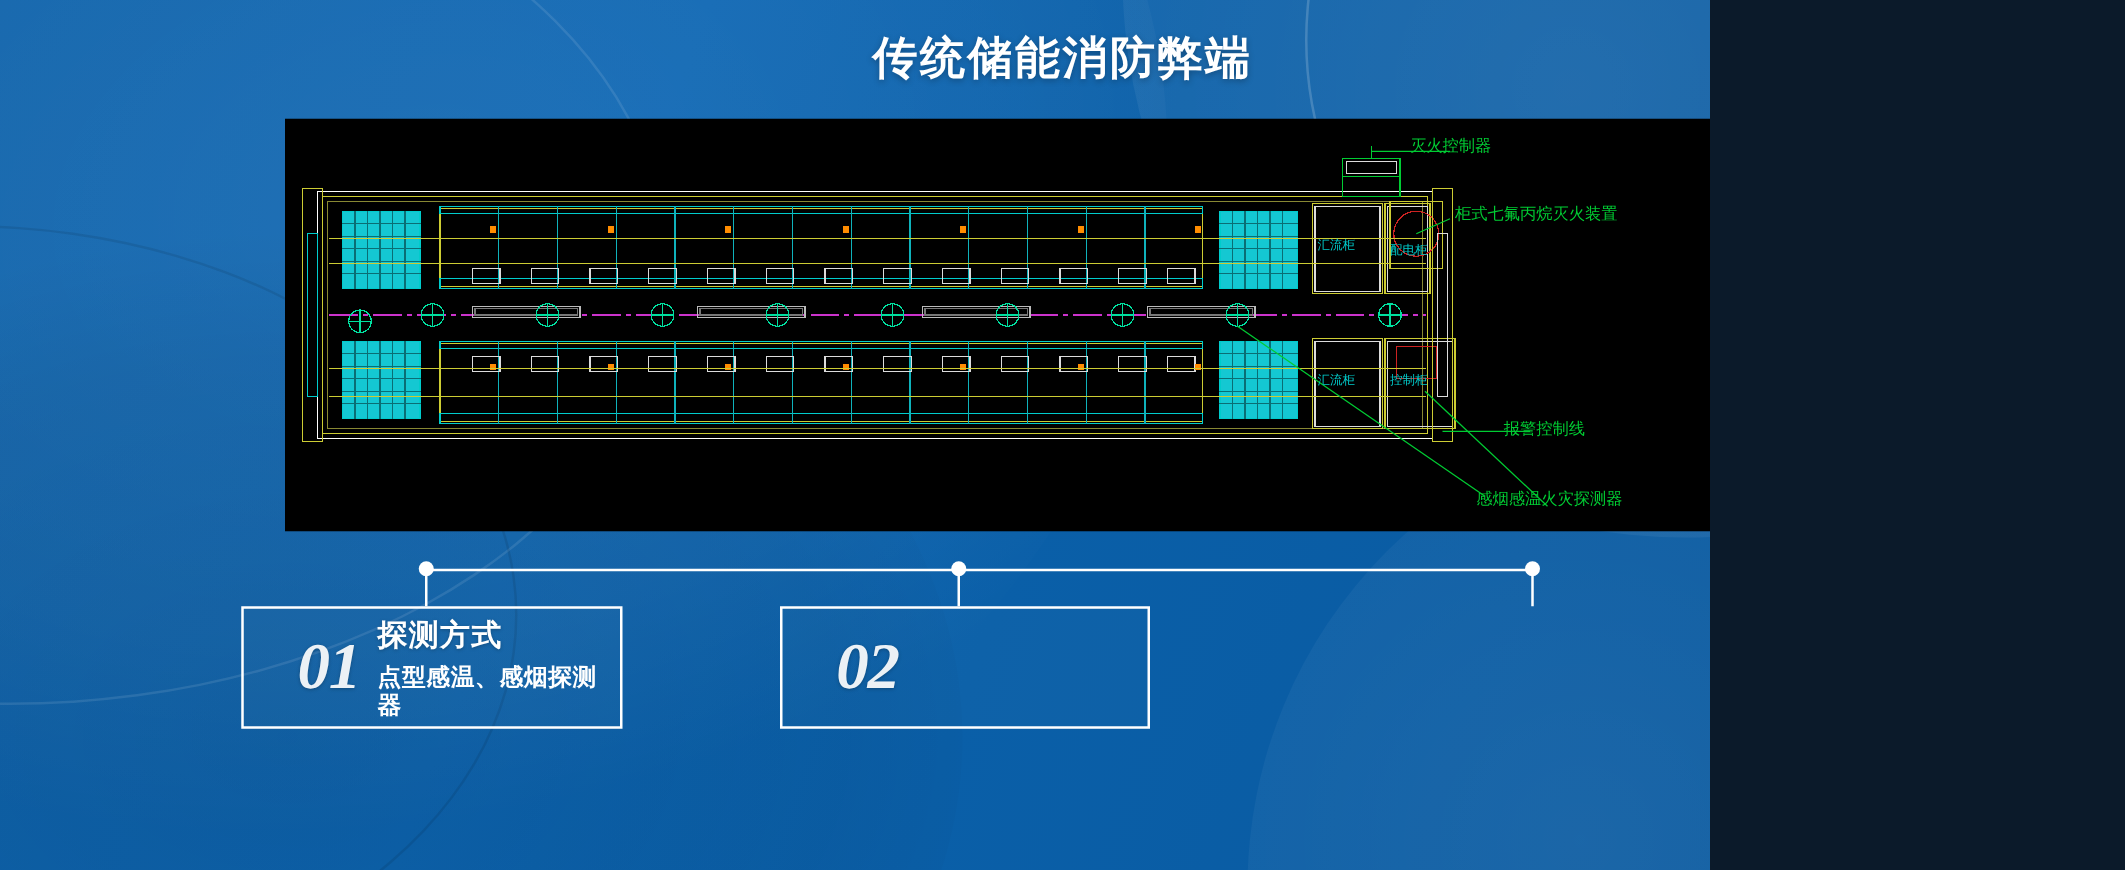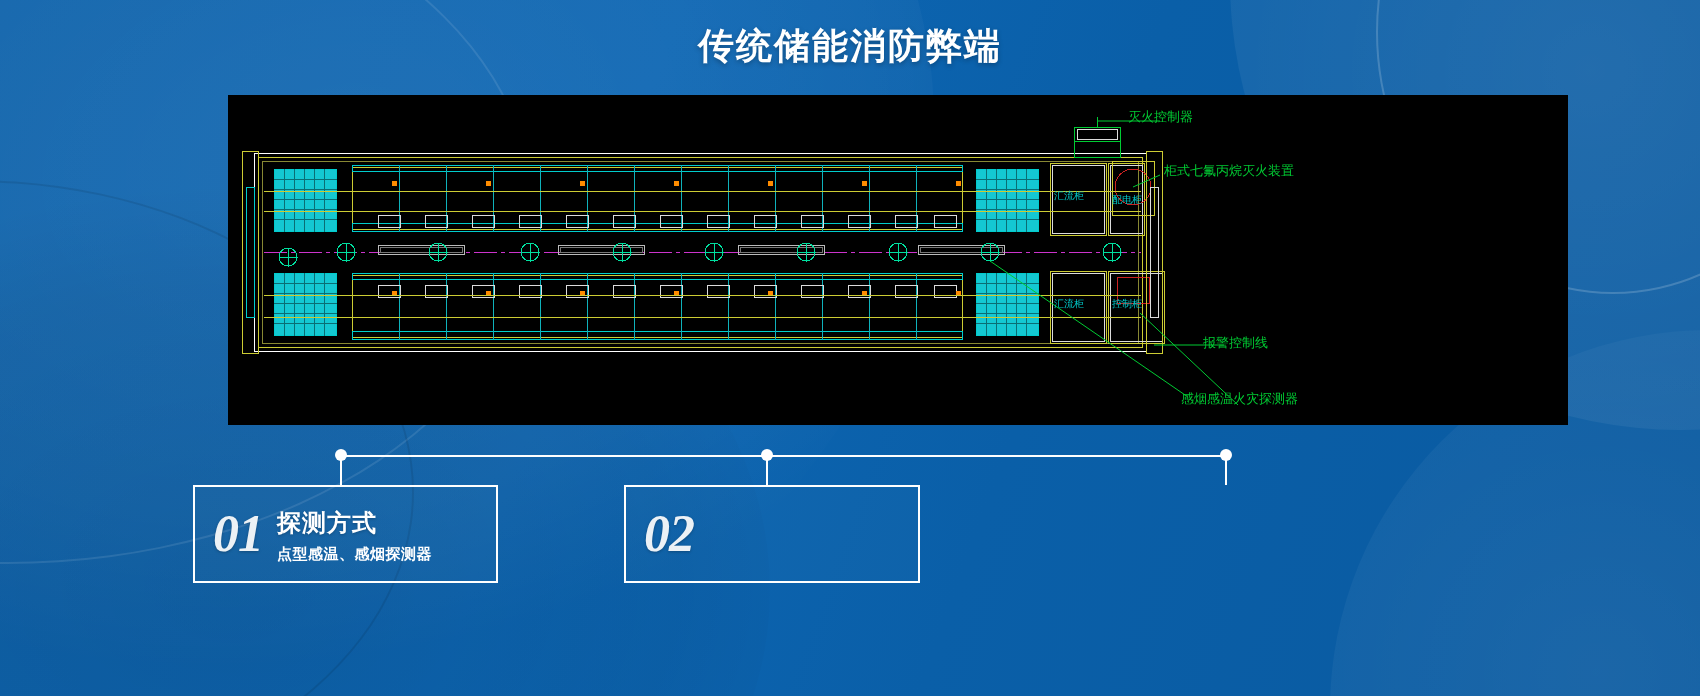--- a/index.html
+++ b/index.html
@@ -5,21 +5,21 @@
   html, body {
     margin: 0;
     padding: 0;
     background: #0b1a2a;
   }
   body {
     font-family: "Liberation Sans", "DejaVu Sans", sans-serif;
   }
   #slide {
     position: relative;
-    width: 1700px;
+    width: 1368px;
     height: 696px;
     overflow: hidden;
     background: linear-gradient(110deg, #0f63ab 0%, #0d66b3 35%, #0a5fa8 60%, #0a5aa0 100%);
   }
   
   .swoosh {
     position: absolute;
     border-radius: 50%;
     pointer-events: none;
   }
@@ -100,20 +100,21 @@
     background: #ffffff;
   }
 
   
   .card {
     position: absolute;
     box-sizing: border-box;
     border: 2px solid #ffffff;
     background: rgba(255,255,255,0.02);
     height: 98px;
+    padding-left: 25px;
   }
   .card-inner {
     position: relative;
     height: 100%;
     display: flex;
     align-items: center;
     padding-left: 18px;
   }
   .card-num {
     color: rgba(255,255,255,0.92);
@@ -135,21 +136,21 @@
   .card-title {
     color: #ffffff;
     font-size: 24px;
     font-weight: bold;
     line-height: 1.15;
     letter-spacing: 1px;
     text-shadow: 0 1px 3px rgba(0,0,0,0.25);
   }
   .card-sub {
     color: #ffffff;
-    font-size: 15px;
+    font-size: 19px;
     font-weight: bold;
     line-height: 1.2;
     margin-top: 9px;
     letter-spacing: 0.5px;
   }
 </style>
 </head>
 <body>
 
 <div id="slide">

